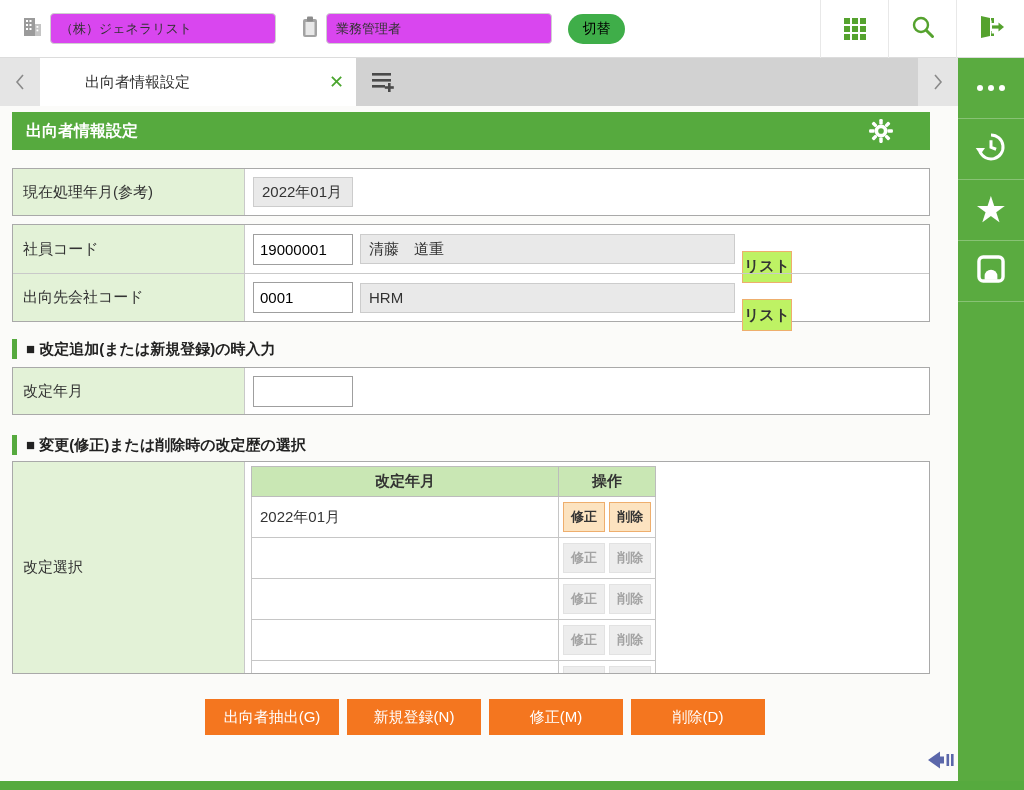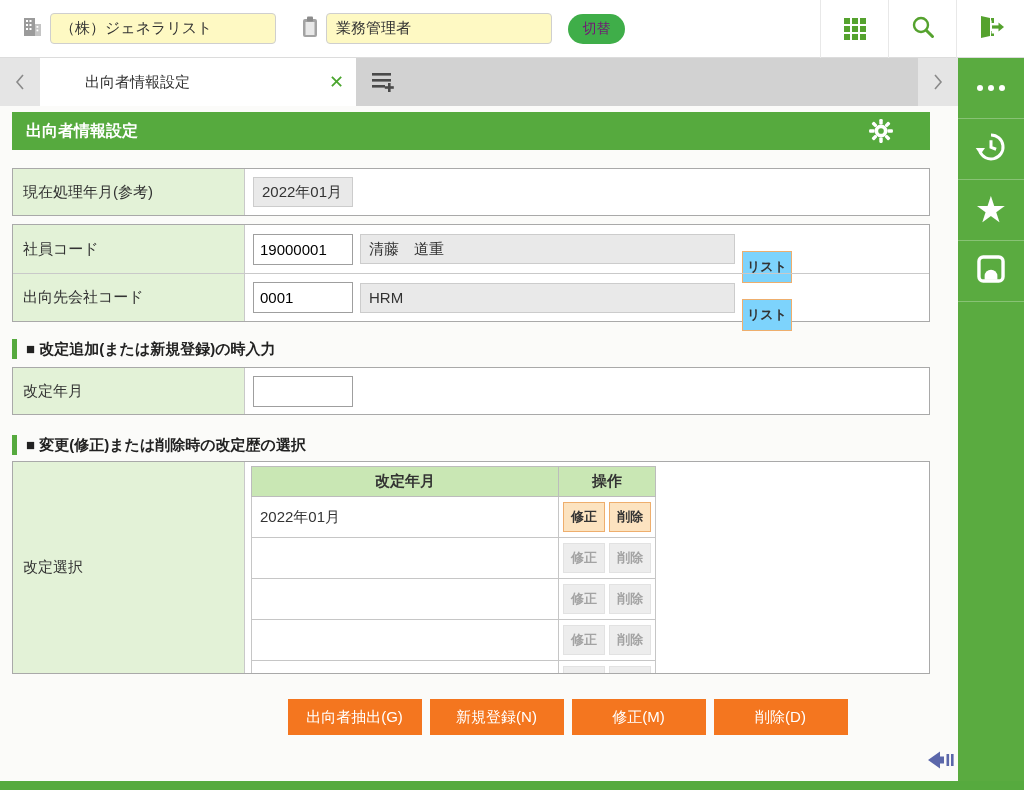--- a/index.html
+++ b/index.html
@@ -3,22 +3,22 @@
 <meta charset="utf-8">
 <style>
   * { margin:0; padding:0; box-sizing:border-box; }
   html,body { width:1024px; height:790px; overflow:hidden; }
   body { font-family:"Liberation Sans","DejaVu Sans",sans-serif; background:#fbfbf9; position:relative; color:#333; }
 
   
   .topbar { position:absolute; top:0; left:0; width:1024px; height:58px; background:#fff; border-bottom:1px solid #dcdcdc; display:flex; align-items:center; }
   .topbar-left { display:flex; align-items:center; flex:1; }
   .tb-icon { margin-left:22px; margin-right:6px; }
-  .tb-field { width:226px; height:31px; background:#fef9c3; border:1px solid #cfcfcf; border-radius:4px; padding:0 9px; font-size:15px; color:#333; }
-  .switch-btn { margin-left:16px; width:57px; height:30px; background:#3fae49; color:#701a75; border:none; border-radius:15px; font-size:14px; cursor:pointer; }
+  .tb-field { width:226px; height:31px; background:#d946ef; border:1px solid #cfcfcf; border-radius:4px; padding:0 9px; font-size:13px; color:#333; }
+  .switch-btn { margin-left:16px; width:57px; height:30px; background:#3fae49; color:#000000; border:none; border-radius:15px; font-size:14px; cursor:pointer; }
   .topbar-right { display:flex; height:58px; }
   .tb-cell { width:68px; height:58px; display:flex; align-items:center; justify-content:center; border-left:1px solid #e8e8e8; cursor:pointer; }
   .grid-icon { display:grid; grid-template-columns:repeat(3,6px); grid-template-rows:repeat(3,6px); gap:2px; }
   .grid-icon span { background:#55a22e; }
 
   
   .tabbar { position:absolute; top:58px; left:0; width:958px; height:48px; background:#d2d2d2; display:flex; align-items:stretch; }
   .tab-scroll { width:40px; background:#e5e5e5; display:flex; align-items:center; justify-content:center; cursor:pointer; }
   .tab-active { width:316px; background:#fff; display:flex; align-items:center; padding:0 12px 0 45px; }
   .tab-active .tab-label { font-size:15px; color:#333; }
@@ -37,42 +37,42 @@
   .main { position:absolute; top:112px; left:12px; width:918px; }
   .titlebar { height:38px; background:#56aa3e; display:flex; align-items:center; padding:0 14px; }
   .titlebar .ttl { color:#fff; font-size:16px; font-weight:bold; }
   .titlebar .gear { margin-left:auto; margin-right:22px; cursor:pointer; display:flex; }
 
   .frow { display:flex; border:1px solid #a9a9a9; background:#fff; }
   .flabel { width:232px; min-height:46px; background:#e3f2d7; border-right:1px solid #c9c9c9; display:flex; align-items:center; padding-left:10px; font-size:15px; color:#333; }
   .fbody { flex:1; display:flex; align-items:center; padding:0 8px; gap:7px; }
   .ro-field { background:#e9e9e9; border:1px solid #cccccc; height:30px; display:flex; align-items:center; padding:0 8px; font-size:15px; color:#333; }
   .code-input { width:100px; height:31px; border:1px solid #9f9f9f; font-size:15px; padding:12px 6px; font-family:inherit; }
-  .list-btn { width:50px; height:32px; background:#7dd3fc; border:1px solid #eeae6d; color:#333; font-size:13px; font-weight:600; cursor:pointer; font-family:inherit;margin-top:35px; }
+  .list-btn { width:50px; height:32px; background:#bef264; border:1px solid #eeae6d; color:#333; font-size:15px; font-weight:600; cursor:pointer; font-family:inherit;margin-top:35px; }
   .stack-row { display:flex; height:48px; }
   .stack-row + .stack-row { border-top:1px solid #c9c9c9; }
   .stack-row .flabel { border-right:1px solid #c9c9c9; }
 
   .sect { display:flex; align-items:center; margin-top:17px; height:20px; }
   .sect .bar { width:5px; height:20px; background:#56aa3e; margin-right:9px; }
   .sect .sect-txt { font-size:15px; font-weight:bold; color:#222; }
 
   .bigrow { margin-top:6px; height:213px; display:flex; border:1px solid #a9a9a9; background:#fff; overflow:hidden; }
   .bigrow .flabel { align-items:center; }
   .bigbody { flex:1; padding:4px 0 0 6px; overflow:hidden; }
   table.sel { border-collapse:collapse; }
   table.sel th { width:307px; height:30px; background:#c9e7b4; border:1px solid #bcbcbc; font-size:15px; font-weight:bold; color:#333; text-align:center; }
   table.sel th.ops { width:96px; }
   table.sel td { border:1px solid #c6c6c6; height:41px; font-size:15px; color:#333; padding:0 8px; background:#fff; }
   table.sel td.ops { padding:0 4px; text-align:center; white-space:nowrap; }
   .op-btn { width:42px; height:30px; font-size:13px; font-weight:600; cursor:pointer; font-family:inherit; }
   .op-on { background:#fce3c0; border:1px solid #eeae6d; color:#333; }
   .op-off { background:#ededed; border:1px solid #e2e2e2; color:#a3a3a3; cursor:default; }
 
-  .actions { margin-top:25px; margin-left:193px; display:flex; gap:8px;justify-content:center; }
+  .actions { margin-top:25px; margin-left:193px; display:flex; gap:8px; }
   .act-btn { width:134px; height:36px; background:#f4761f; color:#fff; border:none; font-size:15px; cursor:pointer; font-family:inherit; }
 
   .collapse-icon { position:absolute; left:926px; top:748px; cursor:pointer; }
   .footer-bar { position:absolute; left:0; bottom:0; width:1024px; height:9px; background:#56aa3e; }
 </style>
 </head>
 <body>
 
 <div class="topbar">
   <div class="topbar-left">

